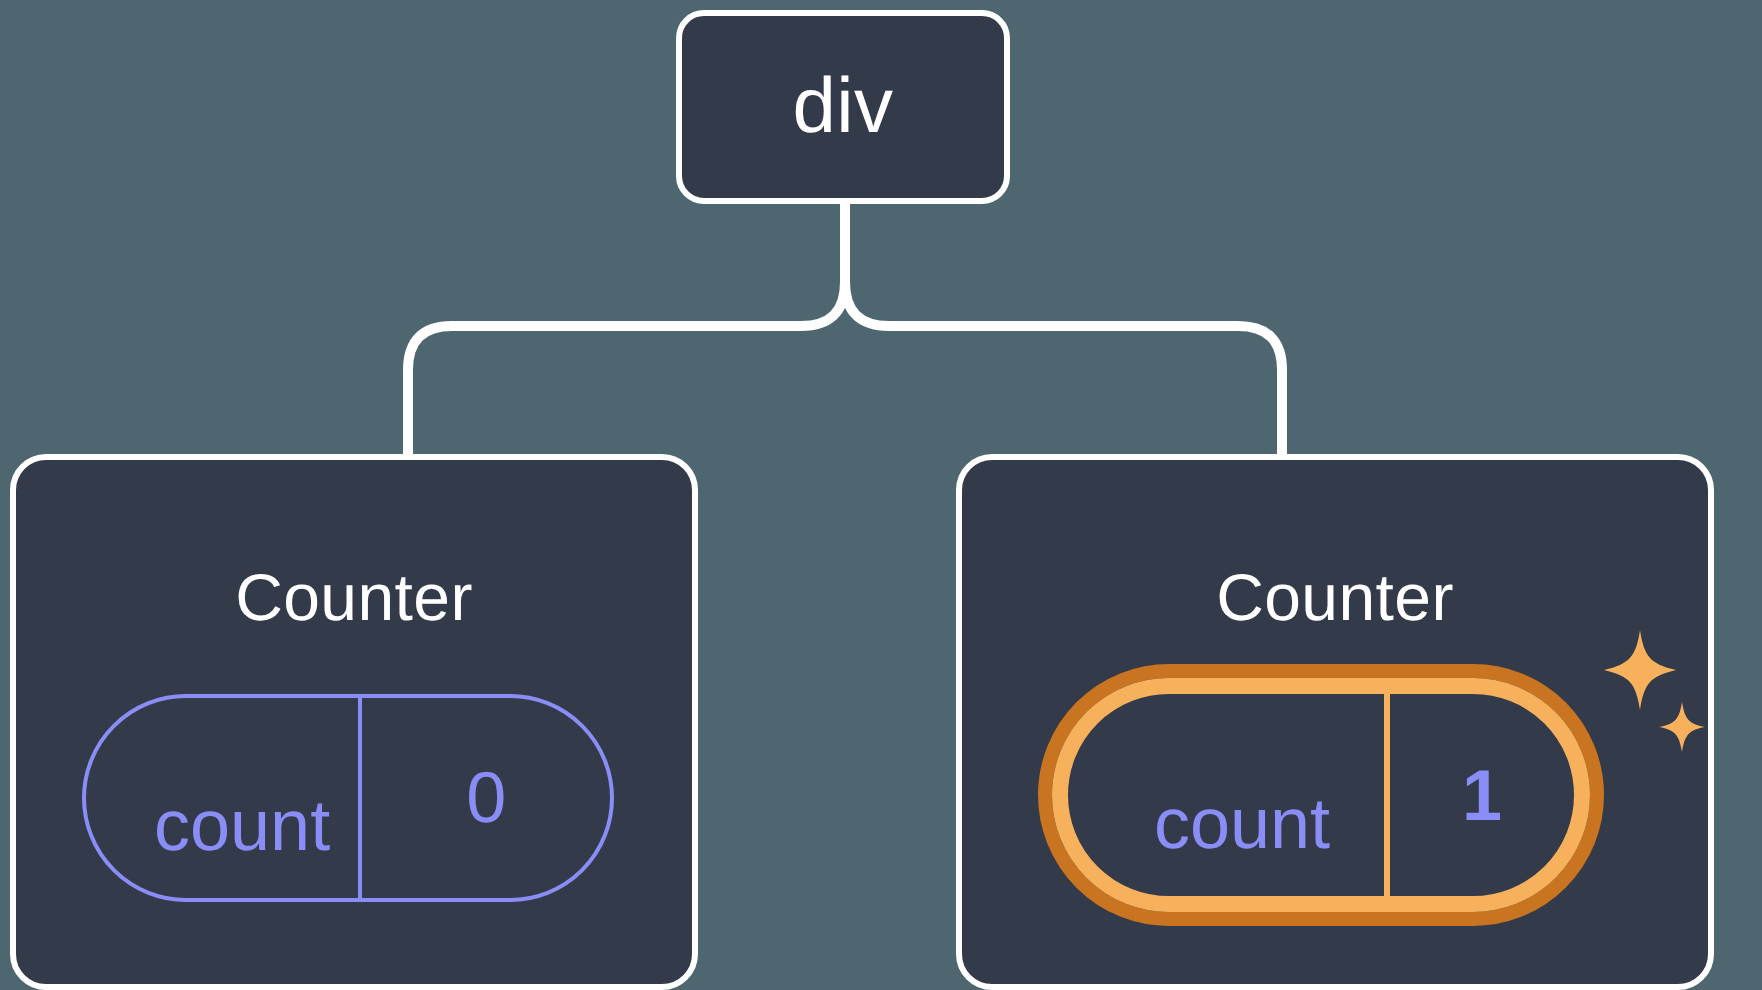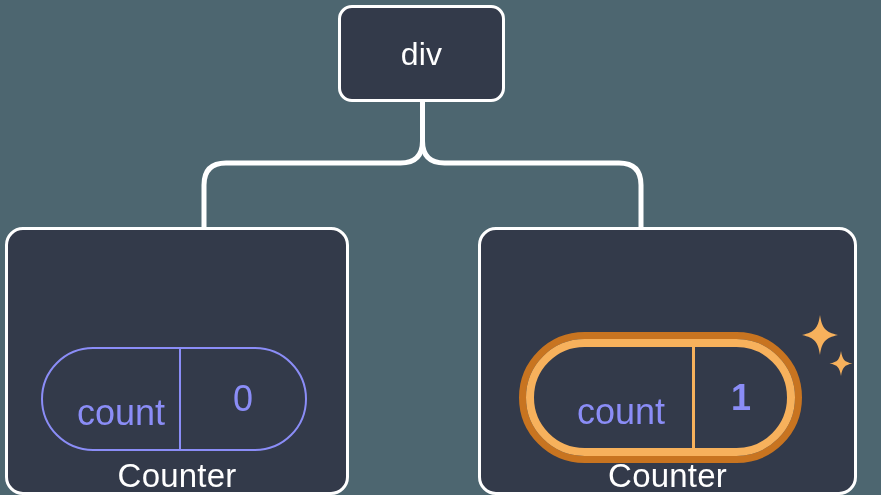--- a/index.html
+++ b/index.html
@@ -33,35 +33,34 @@
   
   .node {
     position: absolute;
     box-sizing: border-box;
     background: #333a4a;
     border: 3px solid #ffffff;
     border-radius: 16px;
     display: flex;
     flex-direction: column;
     align-items: center;
-    justify-content: flex-end;
   }
 
   .node-root {
     left: 338px;
     top: 5px;
     width: 167px;
     height: 97px;
     justify-content: center;
     border-radius: 14px;
   }
 
   .node-title-root {
     color: #ffffff;
-    font-size: 32px;
+    font-size: 39px;
     line-height: 1;
     letter-spacing: 0.2px;
   }
 
   .node-child {
     width: 344px;
     height: 268px;
     top: 227px;
     border-radius: 18px;
     overflow: visible;

